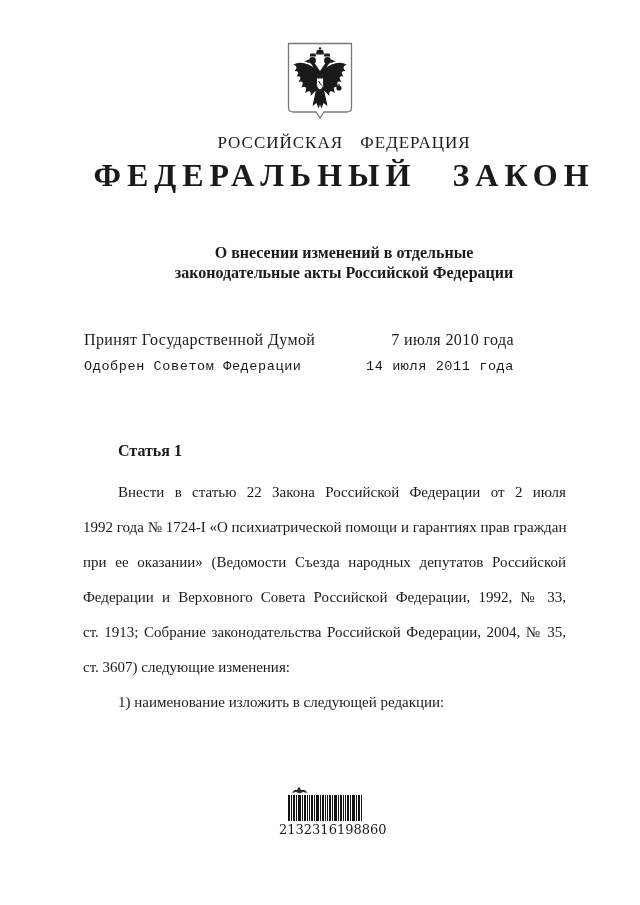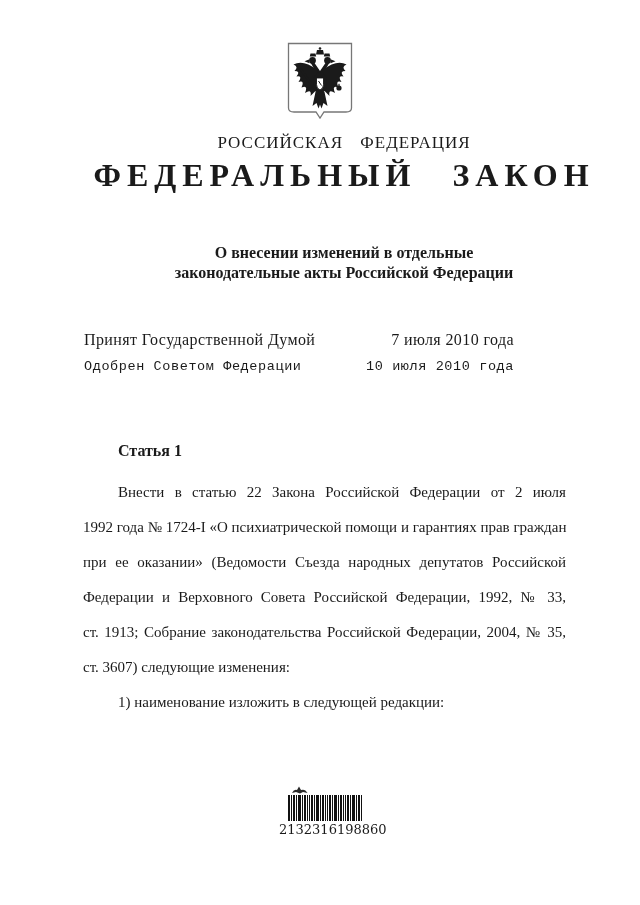--- a/index.html
+++ b/index.html
@@ -104,21 +104,21 @@
     <div>законодательные акты Российской Федерации</div>
   </div>
 
   <div class="adoption">
     <div class="row row-serif">
       <span>Принят Государственной Думой</span>
       <span>7 июля 2010 года</span>
     </div>
     <div class="row row-mono">
       <span>Одобрен Советом Федерации</span>
-      <span>10 июля 2010 года</span>
+      <span>14 июля 2011 года</span>
     </div>
   </div>
 
   <div class="article">
     <div class="article-heading">Статья 1</div>
     <div class="body-line indent">Внести в статью 22 Закона Российской Федерации от 2 июля</div>
     <div class="body-line">1992 года № 1724-I «О психиатрической помощи и гарантиях прав граждан</div>
     <div class="body-line">при ее оказании» (Ведомости Съезда народных депутатов Российской</div>
     <div class="body-line">Федерации и Верховного Совета Российской Федерации, 1992, № 33,</div>
     <div class="body-line">ст. 1913; Собрание законодательства Российской Федерации, 2004, № 35,</div>

